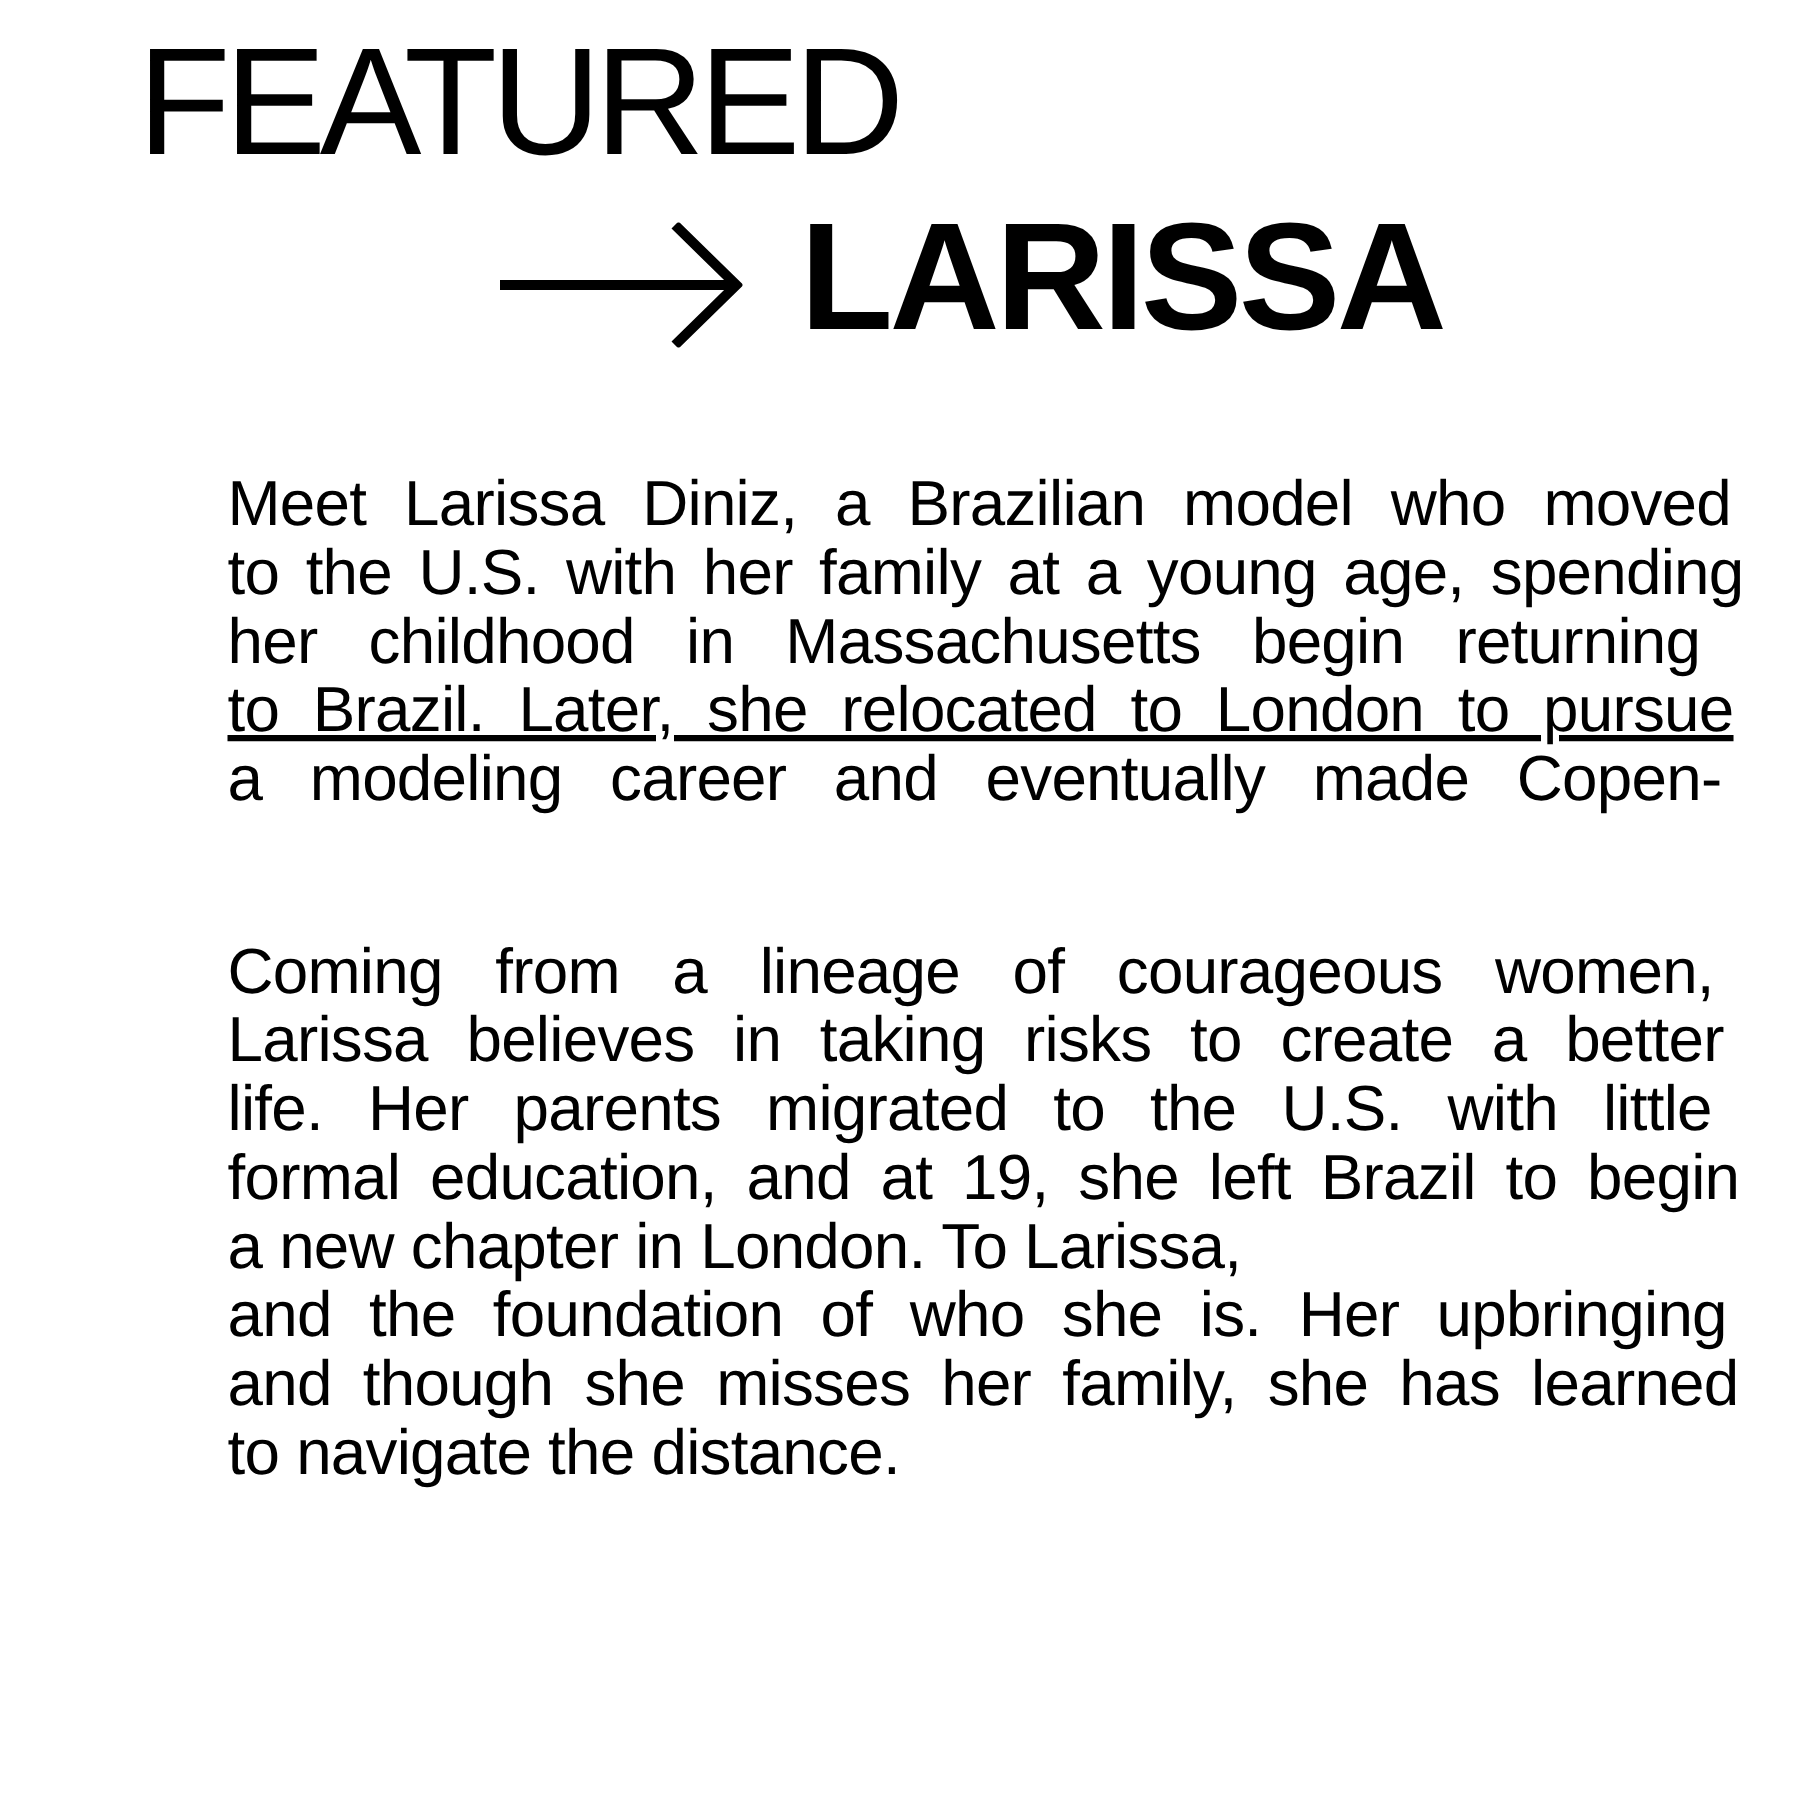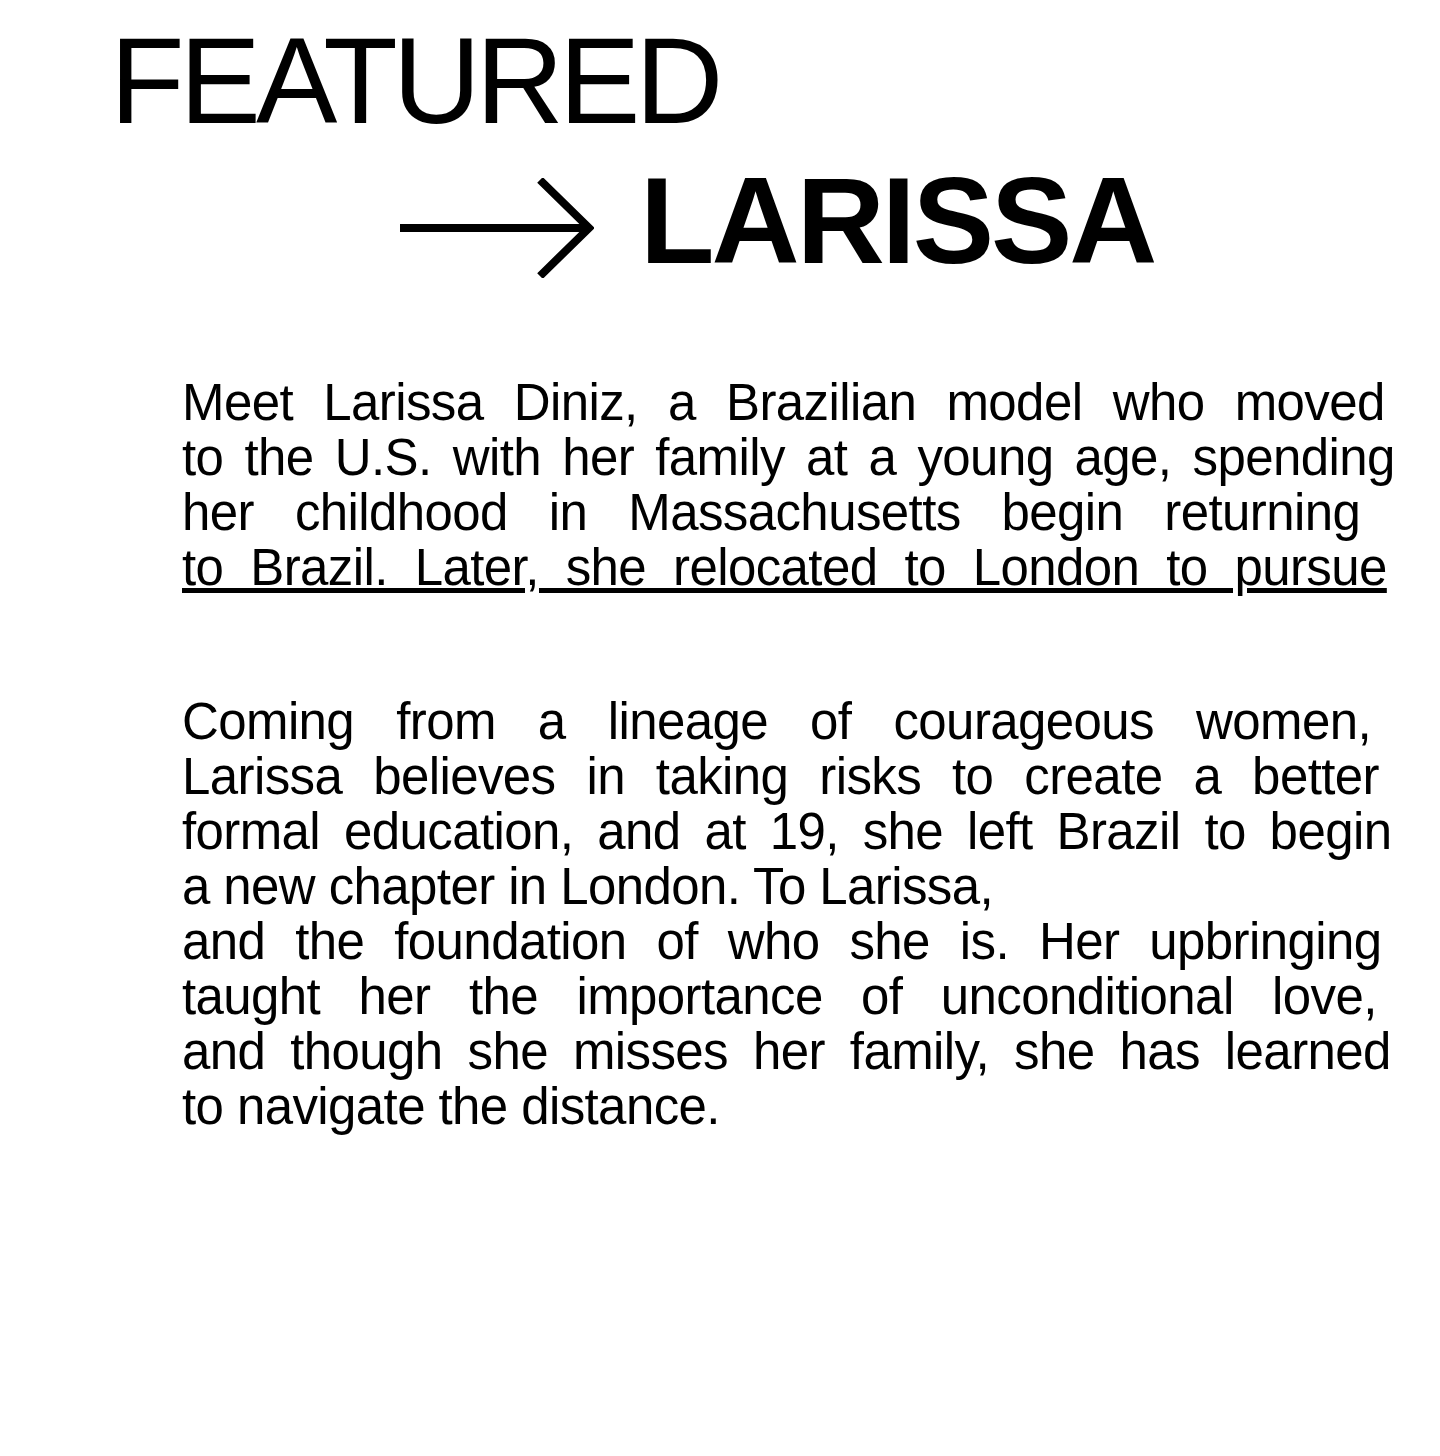--- a/index.html
+++ b/index.html
@@ -23,26 +23,27 @@
 </svg>
 
 <h2 class="name">LARISSA</h2>
 
 <div class="body">
   <div>
     <span class="line" style="display: block; width: auto; word-spacing: 16.7143px;">Meet Larissa Diniz, a Brazilian model who moved</span>
     <span class="line" style="display: block; width: auto; word-spacing: 7.6px;">to the U.S. with her family at a young age, spending</span>
     <span class="line" style="display: block; width: auto; word-spacing: 27.4px;">her childhood in Massachusetts begin returning</span>
     <span class="line" style="display: block; width: auto; word-spacing: 13.375px; text-decoration: underline;">to Brazil. Later, she relocated to London to pursue</span>
+    <span class="line" style="display: block; width: auto; word-spacing: 24.5px;">a modeling career and eventually made Copen-</span>
   </div>
   <div class="gap"></div>
   <div class="gap" style="height:2px"></div>
   <div>
     <span class="line" style="display: block; width: auto; word-spacing: 28.5px; margin-top: 42px;">Coming from a lineage of courageous women,</span>
     <span class="line" style="display: block; width: auto; word-spacing: 17.375px;">Larissa believes in taking risks to create a better</span>
+    <span class="line" style="display: block; width: auto; word-spacing: 22.5px;">life. Her parents migrated to the U.S. with little</span>
     <span class="line" style="display: block; width: auto; word-spacing: 10.3333px;">formal education, and at 19, she left Brazil to begin</span>
     <span class="line last">a new chapter  in London. To Larissa,</span>
     <span class="line" style="display: block; width: auto; word-spacing: 16.375px;">and the foundation of who she is. Her upbringing</span>
-    <span class="line" style="display: block; width: auto; word-spacing: 24.8333px;">taught her the importance of unconditional love,</span>
     <span class="line" style="display: block; width: auto; word-spacing: 11.375px;">and though she misses her family, she has learned</span>
     <span class="line last">to navigate the distance.</span>
   </div>
 </div>
 
 </body></html>

